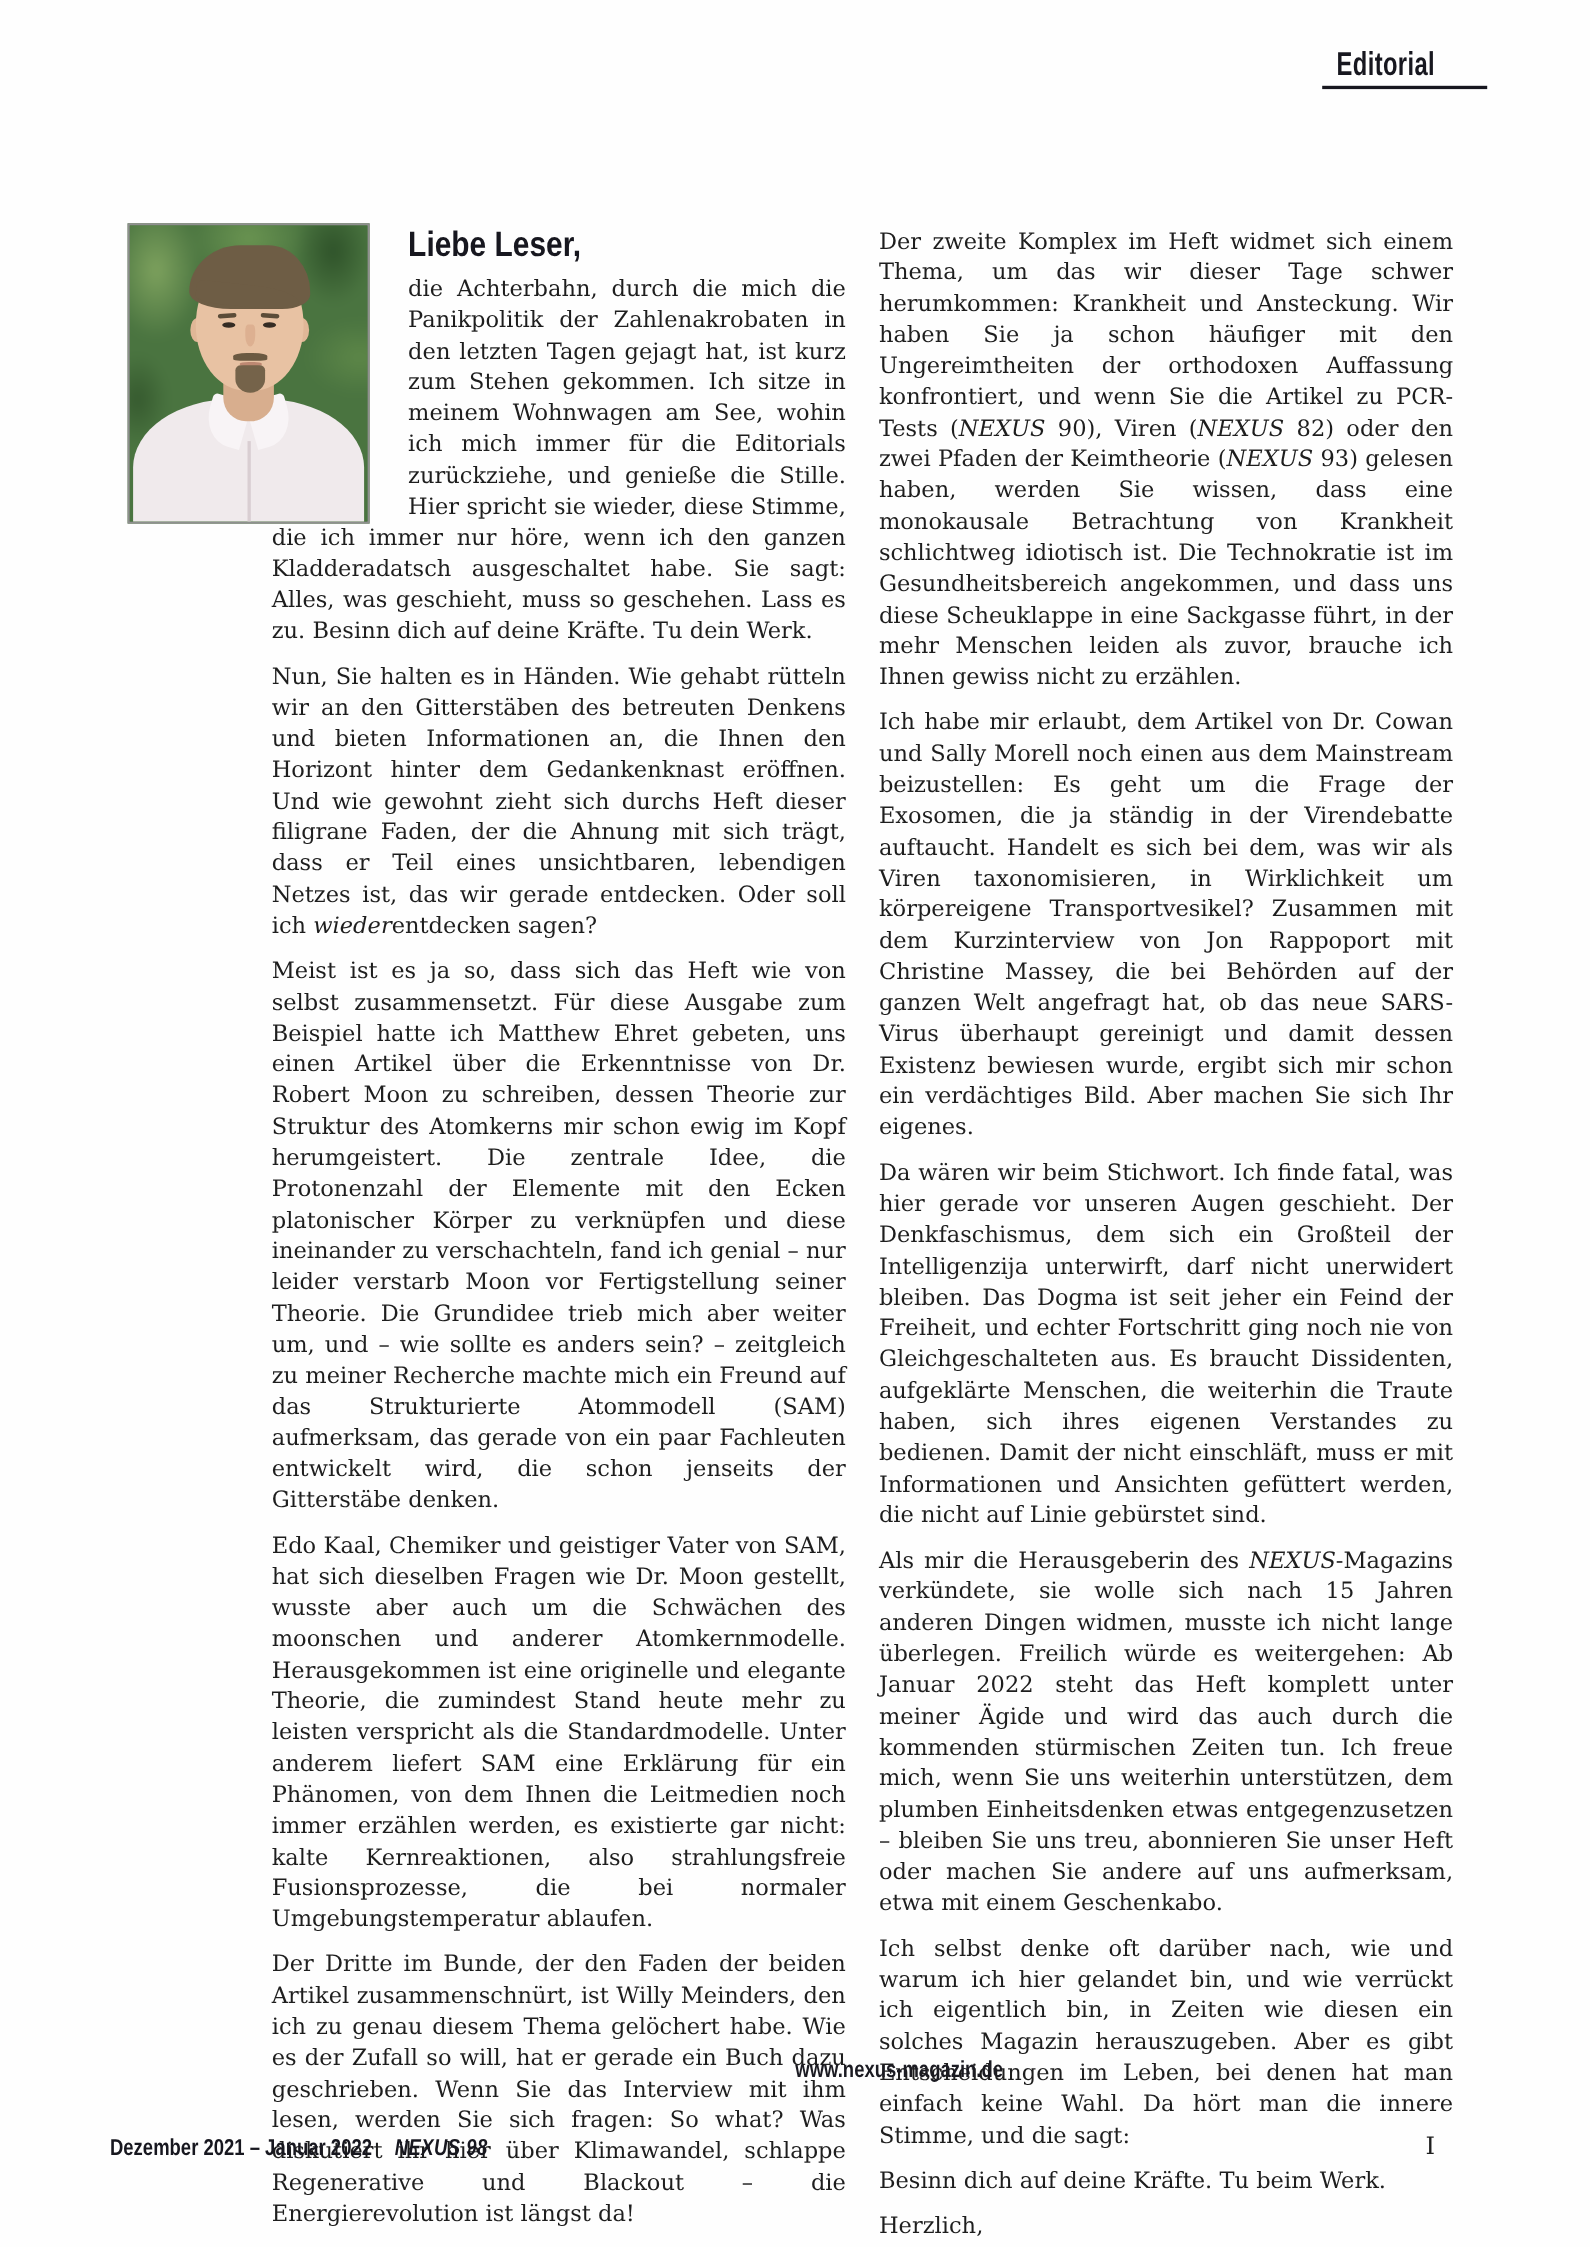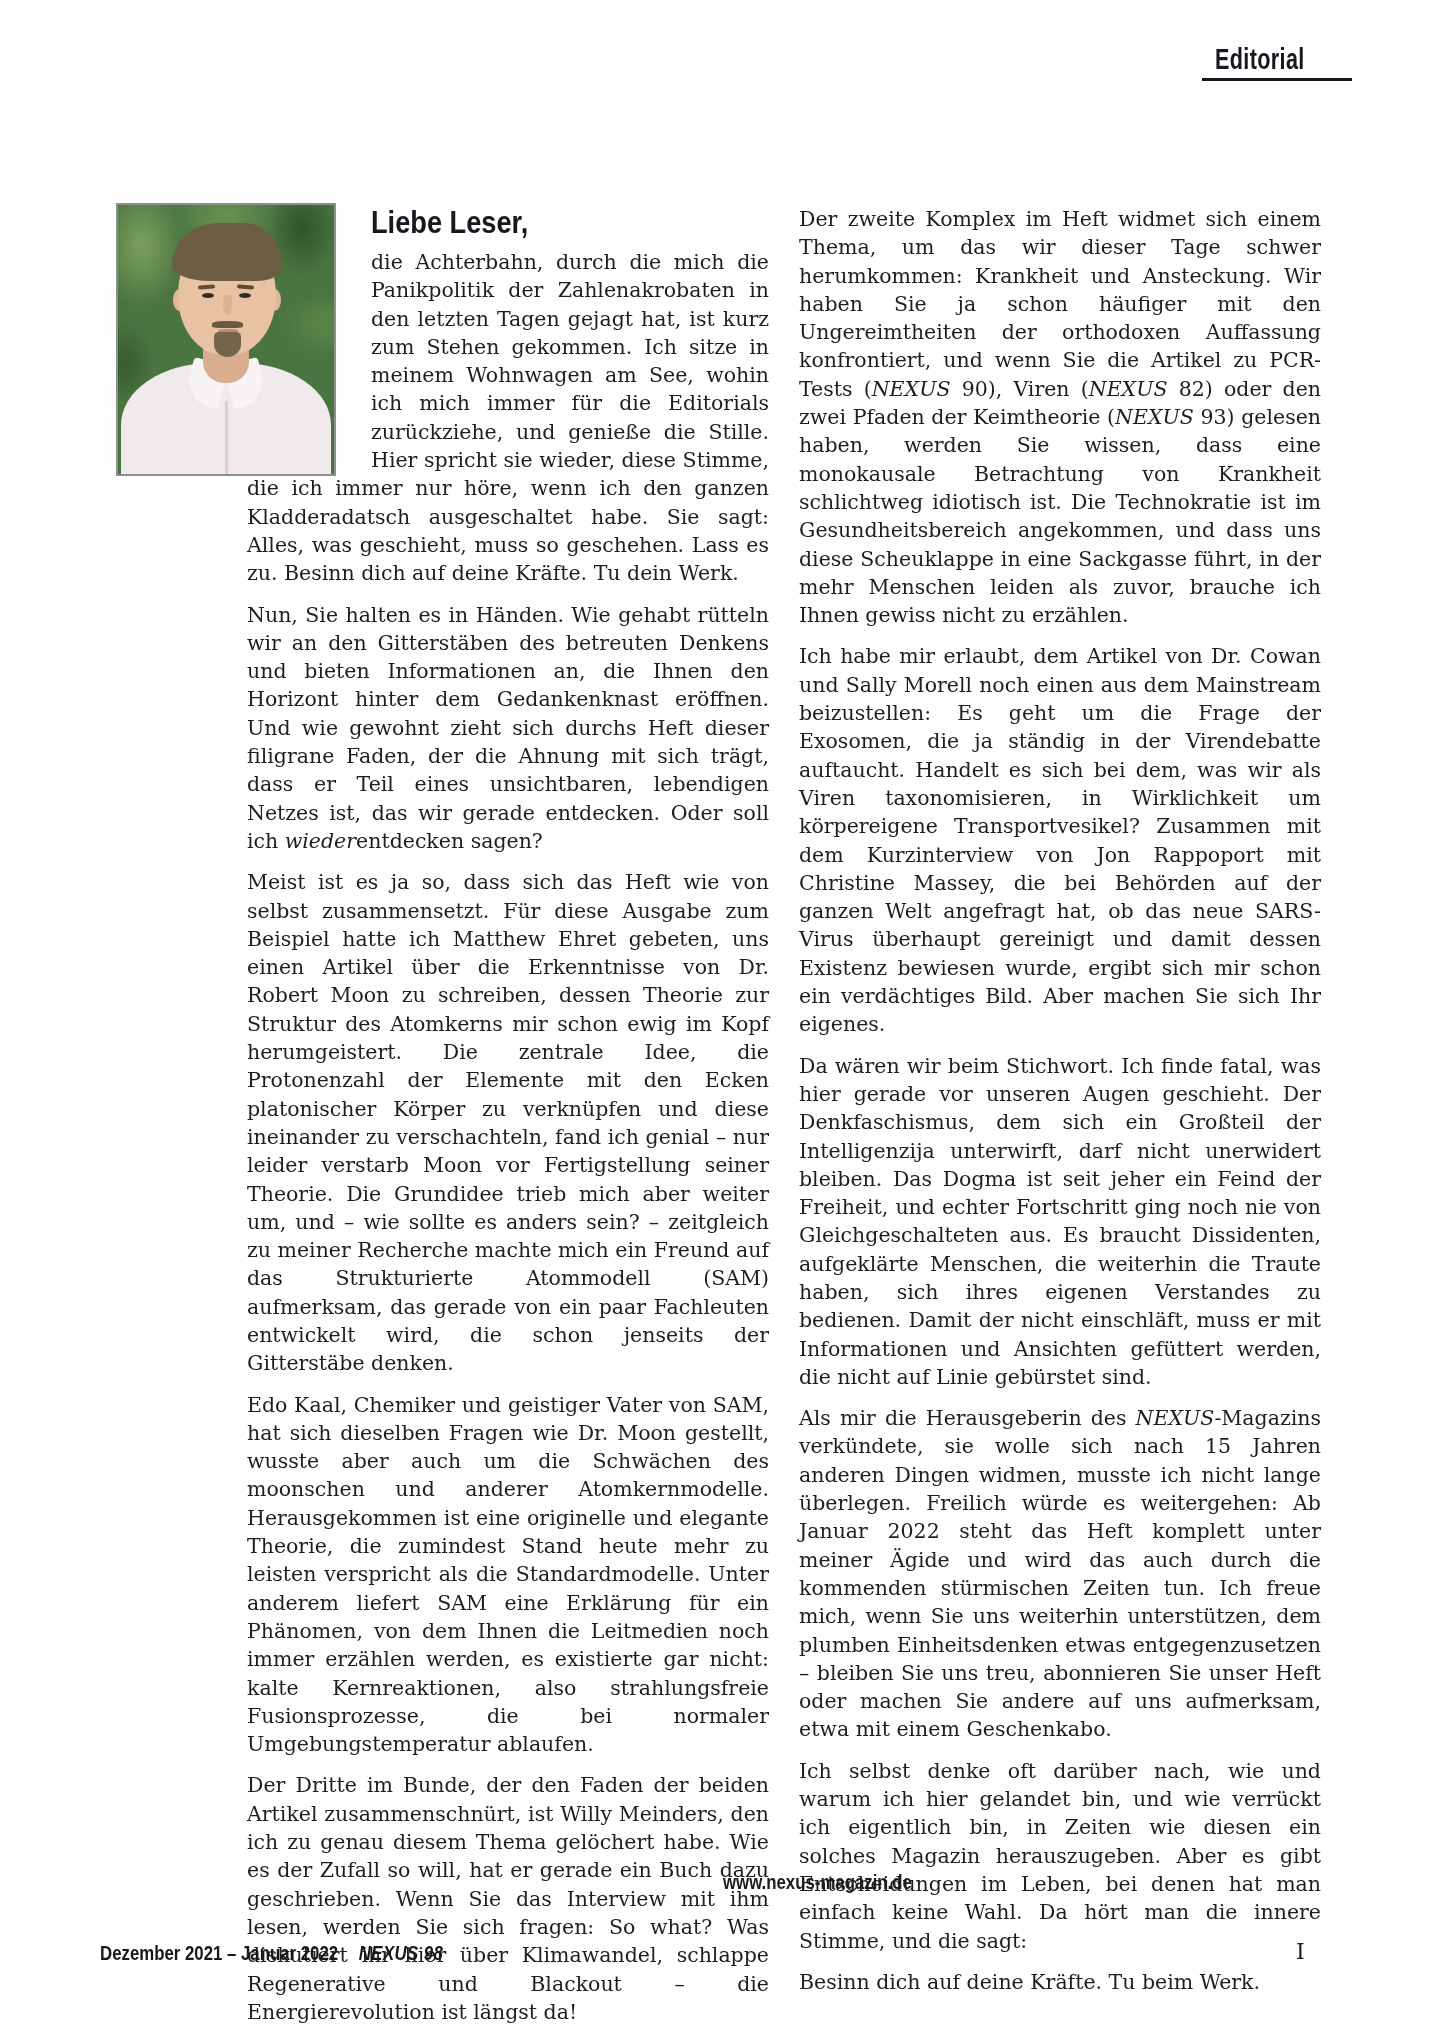--- a/index.html
+++ b/index.html
@@ -155,20 +155,21 @@
   </div>
 
   <div class="col col-right">
     <div class="paras">
         <p><span>Der zweite Komplex im Heft widmet sich einem Thema, um das wir dieser Tage schwer herumkommen: Krankheit und Ansteckung. Wir haben Sie ja schon häufiger mit den Ungereimtheiten der orthodoxen Auffassung konfrontiert, und wenn Sie die Artikel zu PCR-Tests (</span><em>NEXUS</em><span> 90), Viren (</span><em>NEXUS</em><span> 82) oder den zwei Pfaden der Keimtheorie (</span><em>NEXUS</em><span> 93) gelesen haben, werden Sie wissen, dass eine monokausale Betrachtung von Krankheit schlichtweg idiotisch ist. Die Technokratie ist im Gesundheitsbereich angekommen, und dass uns diese Scheuklappe in eine Sackgasse führt, in der mehr Menschen leiden als zuvor, brauche ich Ihnen gewiss nicht zu erzählen.</span></p>
         <p><span>Ich habe mir erlaubt, dem Artikel von Dr. Cowan und Sally Morell noch einen aus dem Mainstream beizustellen: Es geht um die Frage der Exosomen, die ja ständig in der Virendebatte auftaucht. Handelt es sich bei dem, was wir als Viren taxonomisieren, in Wirklichkeit um körpereigene Transportvesikel? Zusammen mit dem Kurzinterview von Jon Rappoport mit Christine Massey, die bei Behörden auf der ganzen Welt angefragt hat, ob das neue SARS-Virus überhaupt gereinigt und damit dessen Existenz bewiesen wurde, ergibt sich mir schon ein verdächtiges Bild. Aber machen Sie sich Ihr eigenes.</span></p>
         <p><span>Da wären wir beim Stichwort. Ich finde fatal, was hier gerade vor unseren Augen geschieht. Der Denkfaschismus, dem sich ein Großteil der Intelligenzija unterwirft, darf nicht unerwidert bleiben. Das Dogma ist seit jeher ein Feind der Freiheit, und echter Fortschritt ging noch nie von Gleichgeschalteten aus. Es braucht Dissidenten, aufgeklärte Menschen, die weiterhin die Traute haben, sich ihres eigenen Verstandes zu bedienen. Damit der nicht einschläft, muss er mit Informationen und Ansichten gefüttert werden, die nicht auf Linie gebürstet sind.</span></p>
         <p><span>Als mir die Herausgeberin des </span><em>NEXUS</em><span>-Magazins verkündete, sie wolle sich nach 15 Jahren anderen Dingen widmen, musste ich nicht lange überlegen. Freilich würde es weitergehen: Ab Januar 2022 steht das Heft komplett unter meiner Ägide und wird das auch durch die kommenden stürmischen Zeiten tun. Ich freue mich, wenn Sie uns weiterhin unterstützen, dem plumben Einheitsdenken etwas entgegenzusetzen – bleiben Sie uns treu, abonnieren Sie unser Heft oder machen Sie andere auf uns aufmerksam, etwa mit einem Geschenkabo.</span></p>
         <p><span>Ich selbst denke oft darüber nach, wie und warum ich hier gelandet bin, und wie verrückt ich eigentlich bin, in Zeiten wie diesen ein solches Magazin herauszugeben. Aber es gibt Entscheidungen im Leben, bei denen hat man einfach keine Wahl. Da hört man die innere Stimme, und die sagt:</span></p>
         <p><span>Besinn dich auf deine Kräfte. Tu beim Werk.</span></p>
+        <p><span>Herzlich,</span></p>
       </div>
   </div>
 
   <div class="footer-left">
     <span class="t">
       <span>Dezember 2021 – Januar 2022</span>
       <span class="issue-label">NEXUS 98</span>
     </span>
   </div>
   <div class="footer-site">

